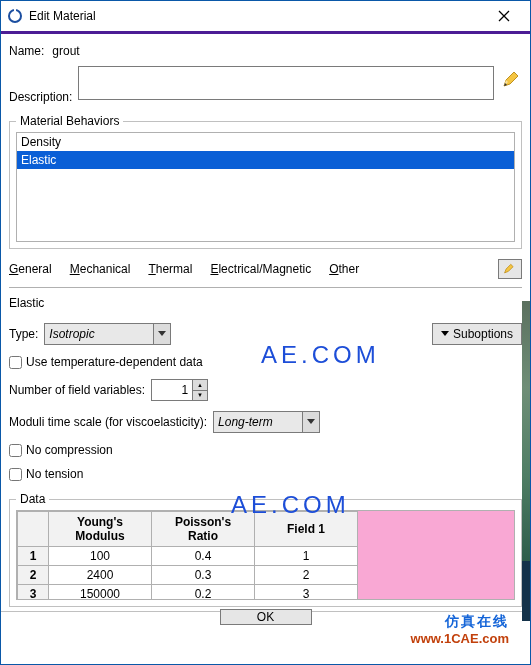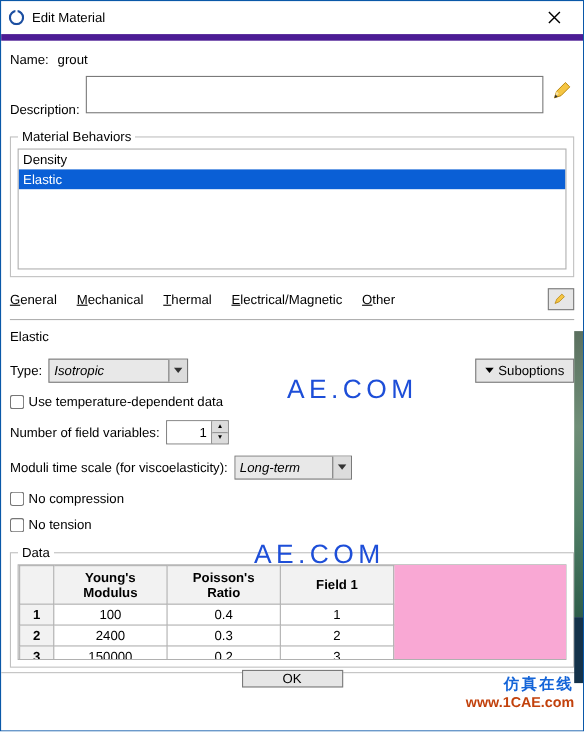--- a/index.html
+++ b/index.html
@@ -19,21 +19,21 @@
     flex-direction: column;
     position: relative;
     background: #fff;
     overflow: hidden;
   }
   .titlebar {
     height: 30px;
     display: flex;
     align-items: center;
     padding: 0 6px;
-    border-bottom: 6px solid #4c1d95;
+    border-bottom: 3px solid #4c1d95;
   }
   .titlebar .icon {
     width: 16px; height: 16px;
     margin-right: 6px;
     display: inline-flex;
     align-items: center;
     justify-content: center;
   }
   .titlebar .title { flex: 1; font-size: 12px; }
   .titlebar .close {
@@ -236,21 +236,21 @@
   }
   .right-strip2 {
     position: absolute;
     top: 560px; right: 0;
     width: 8px; height: 60px;
     background: #14324a;
   }
 
   .watermark {
     position: absolute;
-    right: 8px; bottom: 18px;
+    right: 21px; bottom: 18px;
     display: flex; flex-direction: column; align-items: flex-end;
     pointer-events: none;
     justify-content: flex-end;
   }
   .watermark .cn { color: #1565d8; font-size: 14px; font-weight: bold; letter-spacing: 2px; }
   .watermark .url { color: #c2410c; font-size: 13px; font-weight: bold; }
 
   .faint-wm {
     position: absolute;
     color: #1d4ed8;

